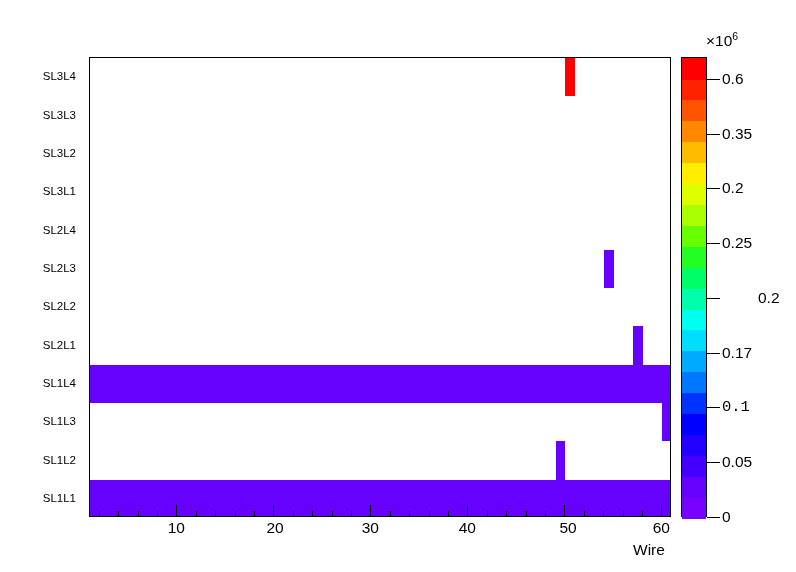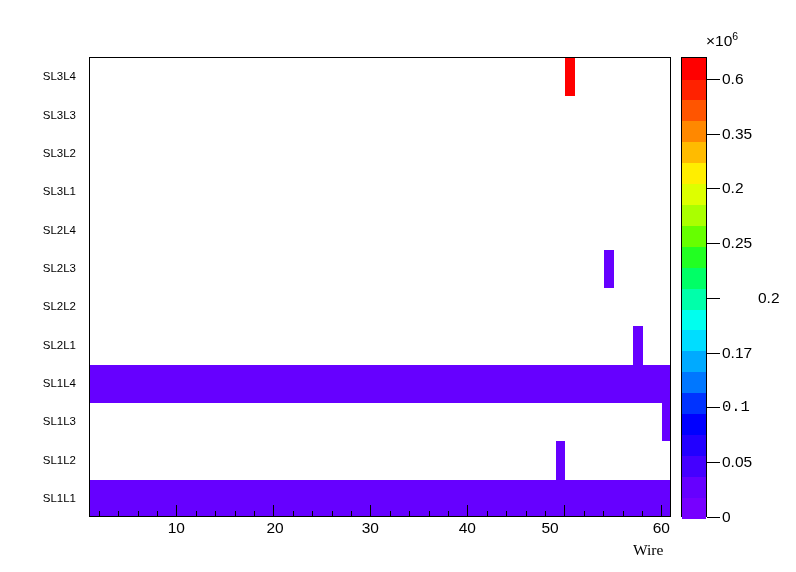--- a/index.html
+++ b/index.html
@@ -157,25 +157,25 @@
       <div class="xtick minor" style="left: 661.3px;"></div>
       <div class="xtick major" style="left: 176.3px;"></div>
       <div class="xlab" style="left: 176.3px;">10</div>
       <div class="xtick major" style="left: 273.3px;"></div>
       <div class="xlab" style="left: 275px;">20</div>
       <div class="xtick major" style="left: 370.3px;"></div>
       <div class="xlab" style="left: 370.3px;">30</div>
       <div class="xtick major" style="left: 467.3px;"></div>
       <div class="xlab" style="left: 467.3px;">40</div>
       <div class="xtick major" style="left: 564.3px;"></div>
-      <div class="xlab" style="left: 550px;">50</div>
+      <div class="xlab" style="left: 568px;">50</div>
       <div class="xtick major" style="left: 661.3px;"></div>
       <div class="xlab" style="left: 661.3px;">60</div>
     </div>
-  <div class="axis-title" id="xtitle" style="left: 633px; font-family: Liberation Serif, serif;">Wire</div>
+  <div class="axis-title" id="xtitle" style="left: 633px;">Wire</div>
 
   <div class="cbar" id="cbar">
       <div class="cbar-seg" style="background: rgb(119, 0, 255); top: 439.091px; height: 21.5091px;"></div>
       <div class="cbar-seg" style="background: rgb(102, 0, 255); top: 418.182px; height: 21.5091px;"></div>
       <div class="cbar-seg" style="background: rgb(68, 0, 255); top: 397.273px; height: 21.5091px;"></div>
       <div class="cbar-seg" style="background: rgb(34, 0, 255); top: 376.364px; height: 21.5091px;"></div>
       <div class="cbar-seg" style="background: rgb(0, 0, 255); top: 355.455px; height: 21.5091px;"></div>
       <div class="cbar-seg" style="background: rgb(0, 51, 255); top: 334.545px; height: 21.5091px;"></div>
       <div class="cbar-seg" style="background: rgb(0, 119, 255); top: 313.636px; height: 21.5091px;"></div>
       <div class="cbar-seg" style="background: rgb(0, 170, 255); top: 292.727px; height: 21.5091px;"></div>

